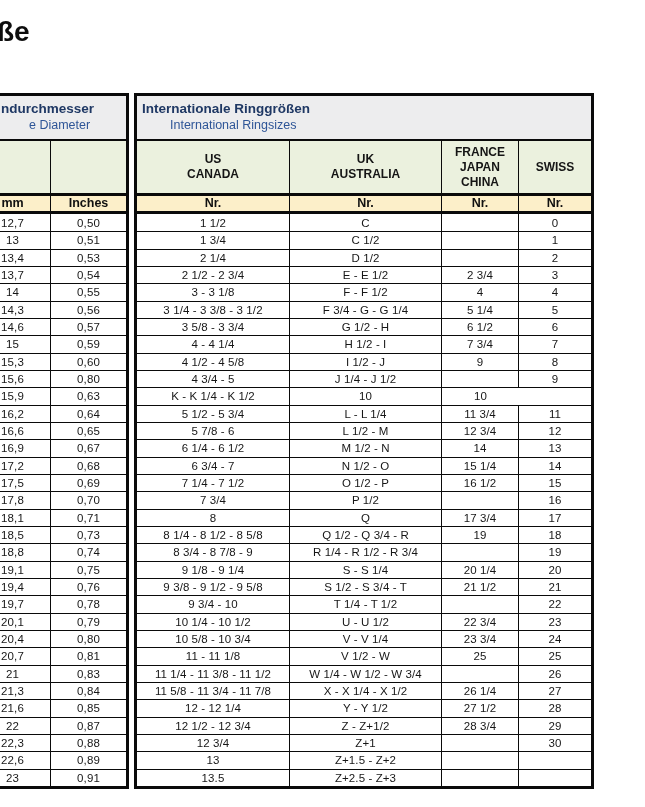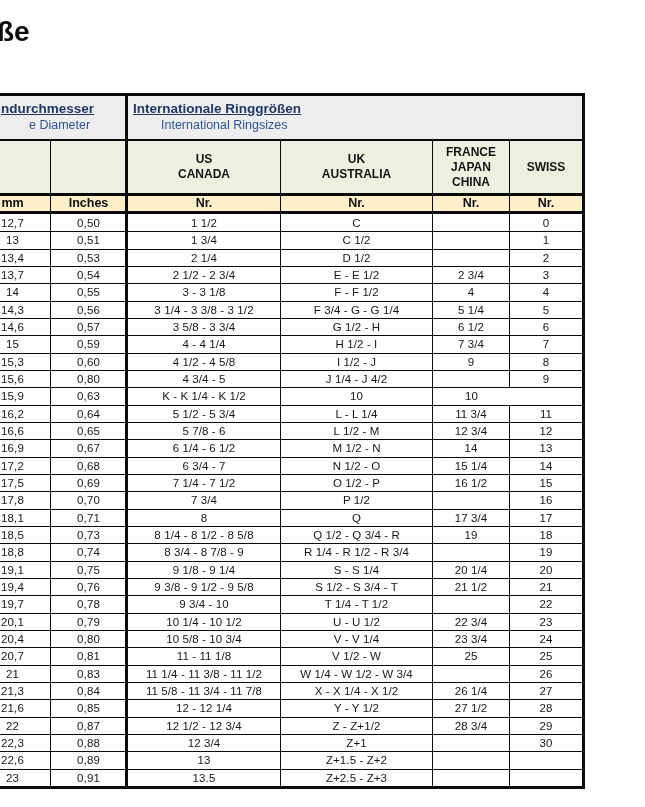--- a/index.html
+++ b/index.html
@@ -13,38 +13,38 @@
   .page-title{
     position:absolute;left:-3px;top:16px;
     font-size:28px;font-weight:bold;color:#0d0d0d;white-space:nowrap;
   }
   
   .tbl{
     position:absolute;top:93px;background:#fff;
     border:3px solid #0a0a0a;
   }
   .tbl-left{left:-28px;width:151px;}
-  .tbl-right{left:125px;width:454px;}
+  .tbl-right{left:134px;width:454px;}
   .grid{display:grid;}
   .tbl-left  .grid{grid-template-columns:76px 75px;}
   .tbl-right .grid{grid-template-columns:153px 152px 77px 72px;}
   .cell{
     box-sizing:border-box;
     display:flex;align-items:center;justify-content:center;
     text-align:center;overflow:hidden;white-space:nowrap;
   }
   .grid .cell{border-right:1px solid #0a0a0a;}
   .grid .cell:last-child{border-right:none;}
   
   .tbl-title{
     height:39px;border-bottom:2px solid #0a0a0a;background:#EDEDEE;
     padding:4px 0 0 5px;box-sizing:content-box;
   }
   .tbl-left .tbl-title{padding-left:26px;}
-  .t1{font-size:13.5px;font-weight:bold;color:#1F3864;line-height:17px;white-space:nowrap;text-decoration:underline;}
+  .t1{font-size:13.5px;font-weight:bold;color:#1F3864;line-height:17px;white-space:nowrap;}
   .t2{font-size:12.5px;font-weight:normal;color:#2E5597;line-height:17px;white-space:nowrap;margin-left:28px;}
   
   .head-green{height:52px;border-bottom:3px solid #0a0a0a;background:#EBF1DE;}
   .head-green .cell{
     font-size:12px;font-weight:bold;line-height:15px;
     white-space:pre-line;color:#151515;
   }
   
   .head-tan{height:15px;border-bottom:3px solid #0a0a0a;background:#FCEFC9;}
   .head-tan .cell{font-size:12.5px;font-weight:bold;line-height:15px;color:#101010;}
@@ -278,21 +278,21 @@
         <div class="cell">7</div>
       </div>
       <div class="grid data-row">
         <div class="cell">4 1/2 - 4 5/8</div>
         <div class="cell">I 1/2 - J</div>
         <div class="cell">9</div>
         <div class="cell">8</div>
       </div>
       <div class="grid data-row">
         <div class="cell">4 3/4 - 5</div>
-        <div class="cell">J 1/4 - J 4/2</div>
+        <div class="cell">J 1/4 - J 1/2</div>
         <div class="cell"></div>
         <div class="cell">9</div>
       </div>
       <div class="grid data-row">
         <div class="cell">K - K 1/4 - K 1/2</div>
         <div class="cell">10</div>
         <div class="cell">10</div>
       </div>
       <div class="grid data-row">
         <div class="cell">5 1/2 - 5 3/4</div>

